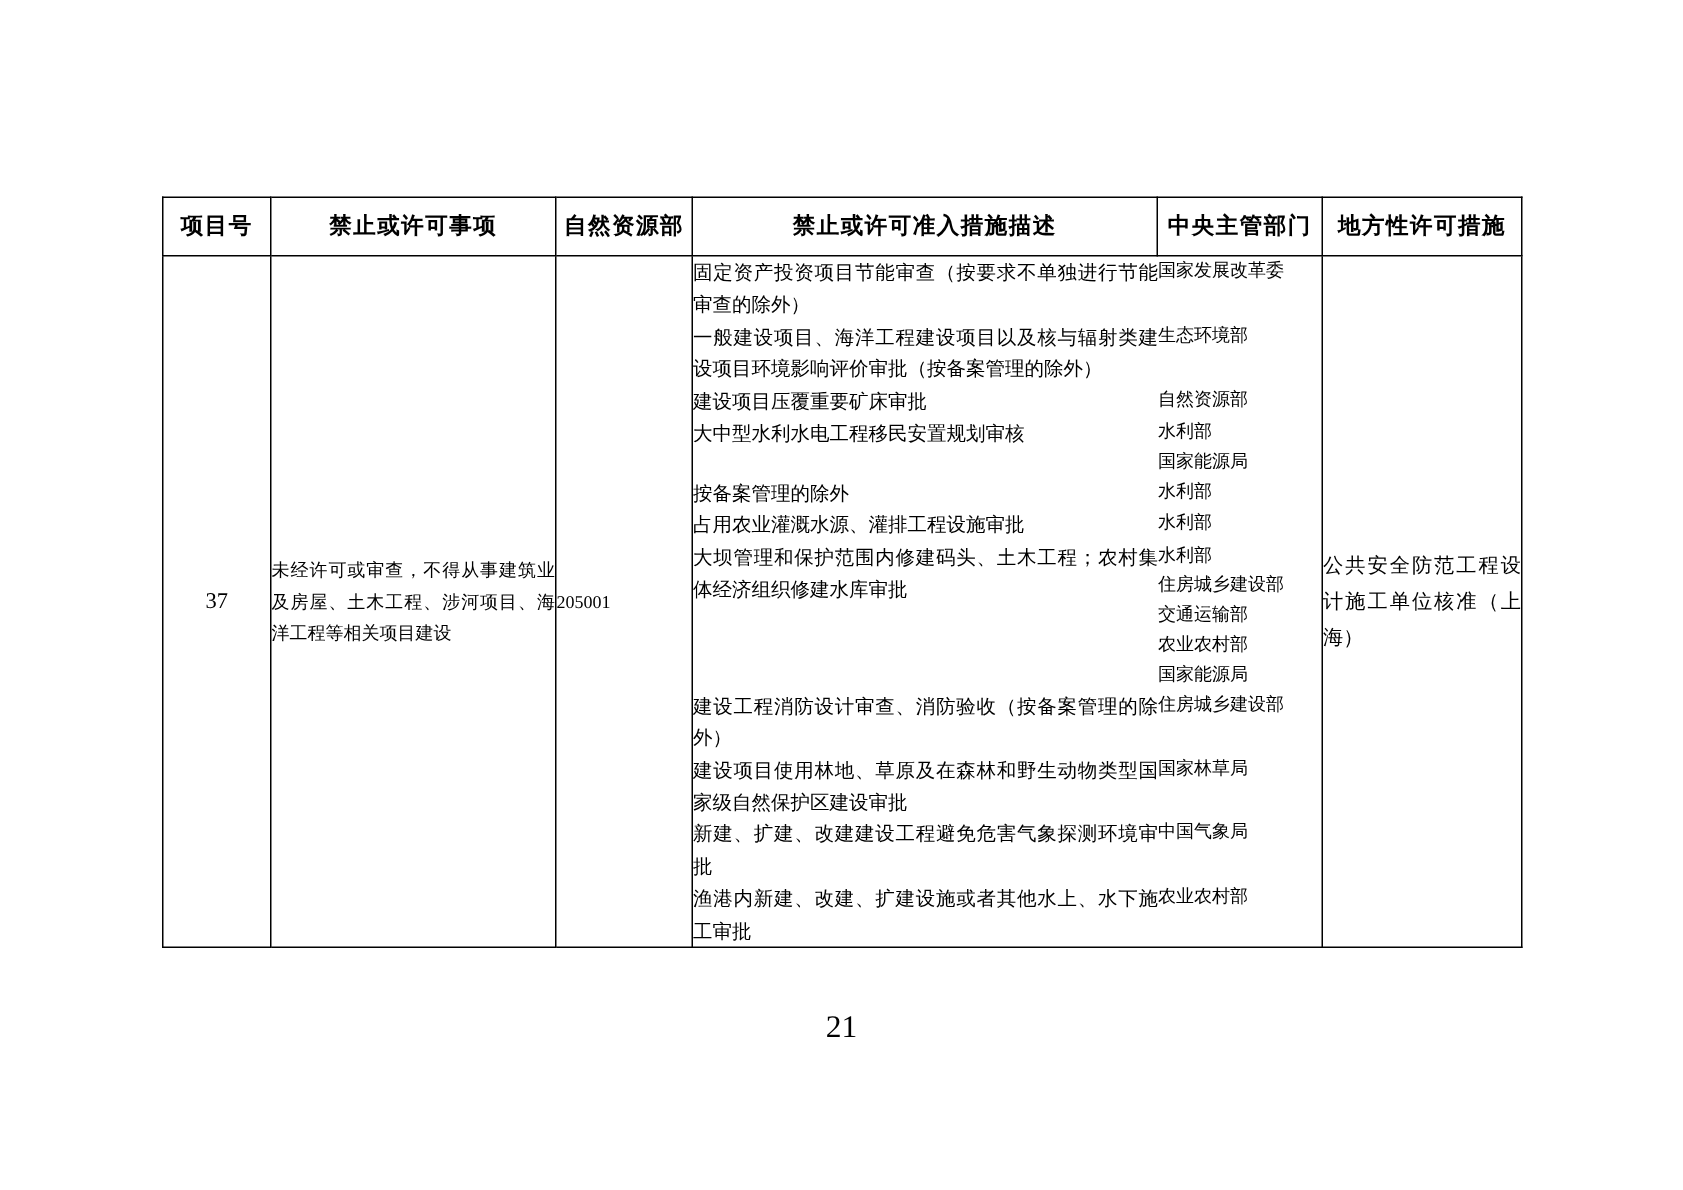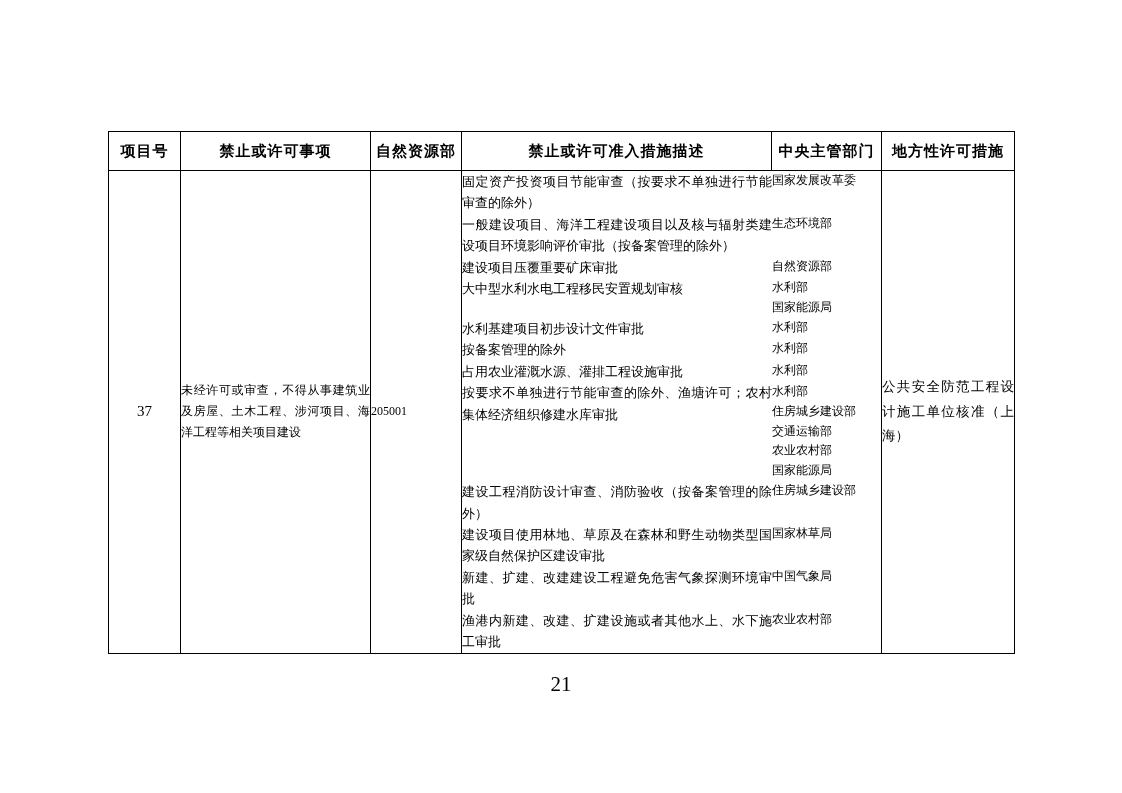--- a/index.html
+++ b/index.html
@@ -165,39 +165,33 @@
                   </td>
                 </tr>
                 <tr>
                   <td class="m-desc">大中型水利水电工程移民安置规划审核</td>
                   <td class="m-dept">
                     <div>水利部</div>
                     <div>国家能源局</div>
                   </td>
                 </tr>
                 <tr>
-                  <td class="m-desc">水利基建项目初步设计文件审批</td>
-                  <td class="m-dept">
-                    <div>水利部</div>
-                  </td>
-                </tr>
-                <tr>
                   <td class="m-desc">按备案管理的除外</td>
                   <td class="m-dept">
                     <div>水利部</div>
                   </td>
                 </tr>
                 <tr>
                   <td class="m-desc">占用农业灌溉水源、灌排工程设施审批</td>
                   <td class="m-dept">
                     <div>水利部</div>
                   </td>
                 </tr>
                 <tr>
-                  <td class="m-desc">按要求不单独进行节能审查的除外、渔塘许可；农村集体经济组织修建水库审批</td>
+                  <td class="m-desc">大坝管理和保护范围内修建码头、土木工程；农村集体经济组织修建水库审批</td>
                   <td class="m-dept">
                     <div>水利部</div>
                     <div>住房城乡建设部</div>
                     <div>交通运输部</div>
                     <div>农业农村部</div>
                     <div>国家能源局</div>
                   </td>
                 </tr>
                 <tr>
                   <td class="m-desc">建设工程消防设计审查、消防验收（按备案管理的除外）</td>

